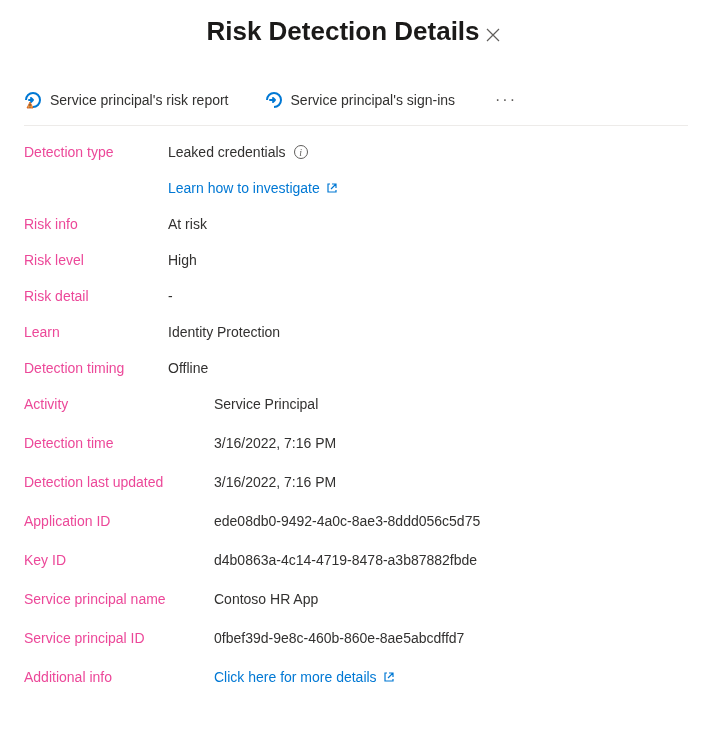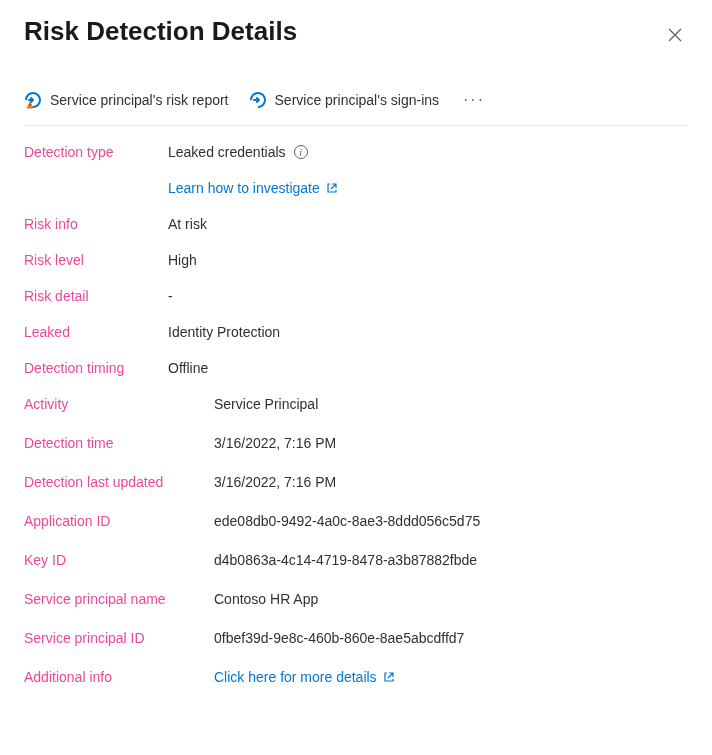--- a/index.html
+++ b/index.html
@@ -9,21 +9,21 @@
       font-size: 14px;
       color: #323130;
       background: #ffffff;
       width: 712px;
     }
     .panel {
       padding: 16px 24px 24px 24px;
     }
     .header {
       display: flex;
-      justify-content: space-between;
+      justify-content: center;
       align-items: flex-start;
       margin-bottom: 36px;
     }
     .title {
       font-size: 26px;
       font-weight: 600;
       color: #1b1a19;
       margin: 0;
     }
     .close-btn {
@@ -31,21 +31,21 @@
       border: none;
       cursor: pointer;
       padding: 6px;
       color: #605e5c;
       font-size: 16px;
       line-height: 1;
       margin-top: 6px;
     }
     .toolbar {
       display: flex;
-      gap: 20px;
+      gap: 36px;
       padding-bottom: 12px;
       border-bottom: 1px solid #edebe9;
       margin-bottom: 18px;
     }
     .toolbar-item {
       display: flex;
       align-items: center;
       gap: 8px;
       cursor: pointer;
       color: #323130;
@@ -183,21 +183,21 @@
 
     <div class="label">Risk info</div>
     <div class="value">At risk</div>
 
     <div class="label">Risk level</div>
     <div class="value">High</div>
 
     <div class="label">Risk detail</div>
     <div class="value">-</div>
 
-    <div class="label">Leaked</div>
+    <div class="label">Learn</div>
     <div class="value">Identity Protection</div>
 
     <div class="label">Detection timing</div>
     <div class="value">Offline</div>
 
   </div>
 
   <div class="details-grid-2">
 
     <div class="label">Activity</div>

